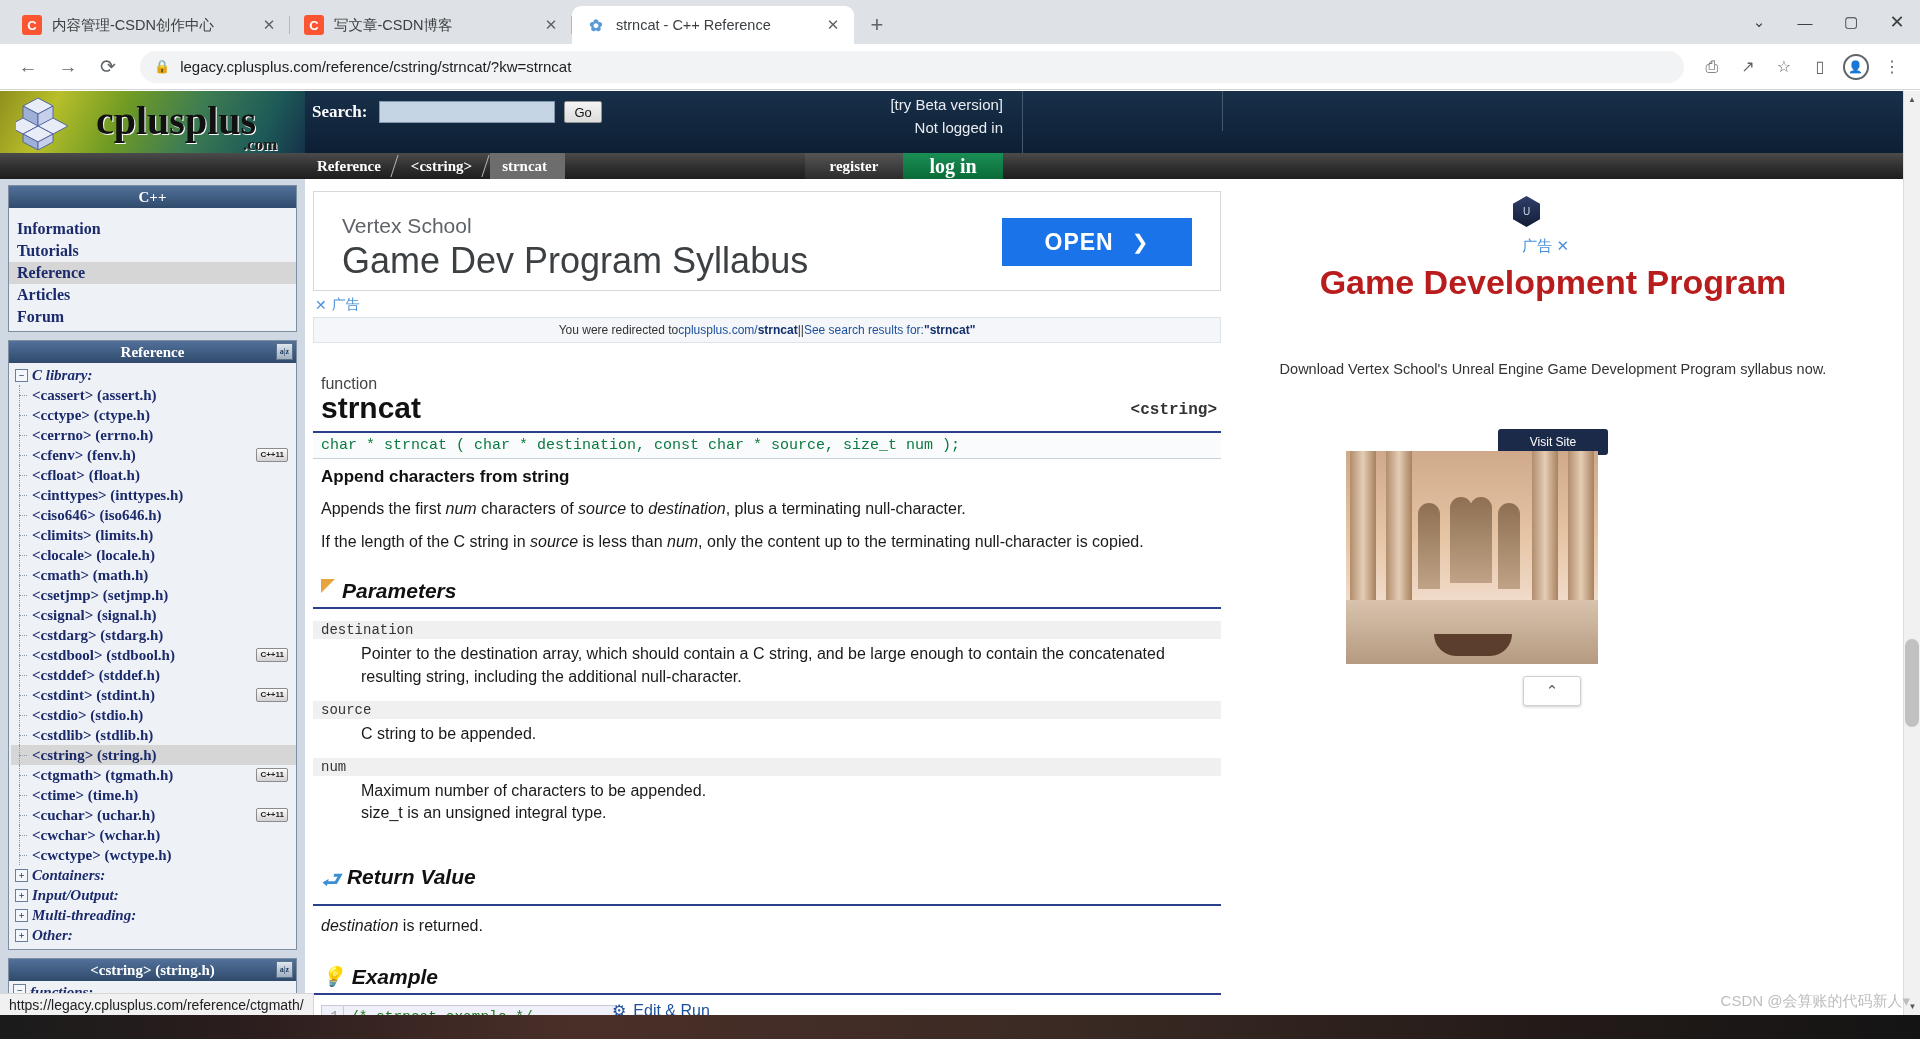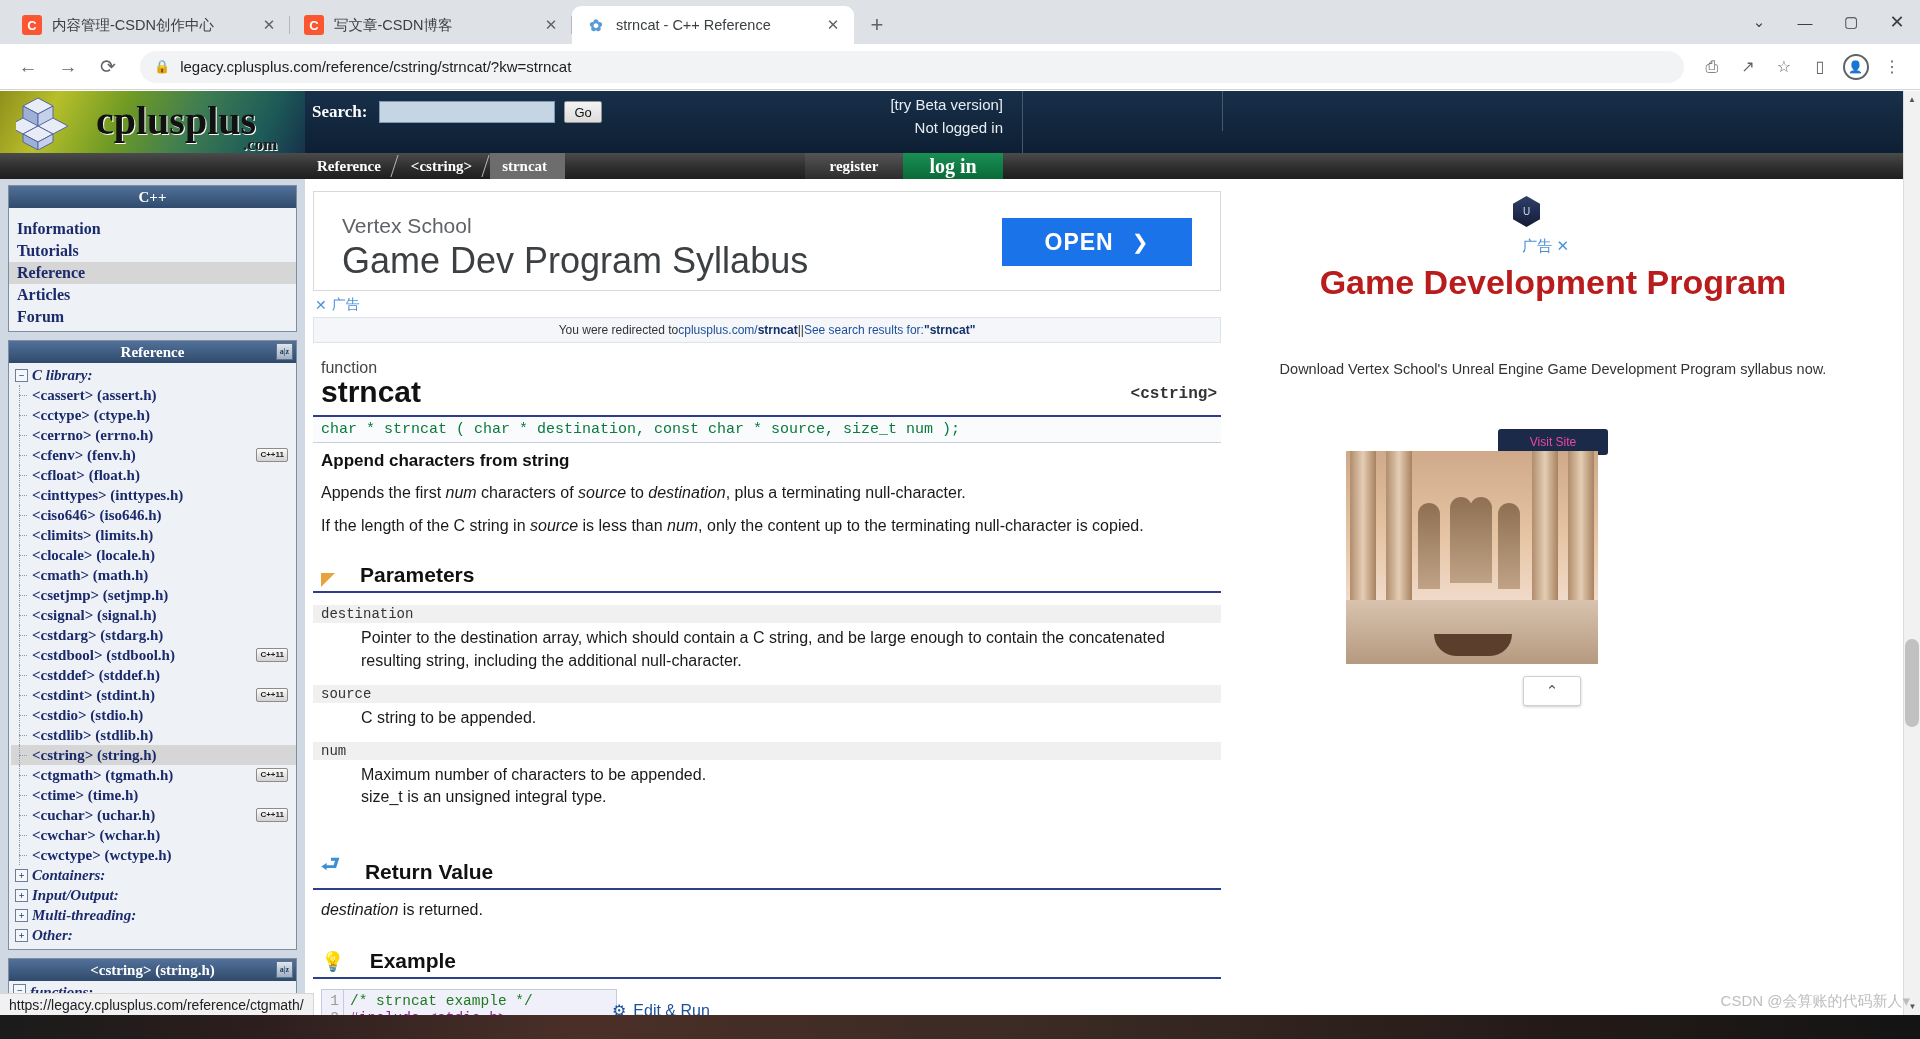--- a/index.html
+++ b/index.html
@@ -288,42 +288,42 @@
 
   .redirectbar {
     margin-top: 26px; width:908px; height:26px;
     background:#f4f6f9; border:1px solid #dde3ea;
     display:flex; align-items:center; justify-content:center;
     font-size:12px; color:#333;
   }
   .redirectbar a { color:#1b4f9c; text-decoration:none; }
   .redirectbar b { color:#12306b; }
 
-  .fn-kind { margin-top: 16px; font-size:16px; color:#444; padding-left:8px; }
+  .fn-kind { margin-top: 32px; font-size:16px; color:#444; padding-left:8px; }
   .fn-name {
     font-size: 30px; font-weight:bold; color:#111; padding-left:8px;
     margin-top:-2px; position:relative;
   }
   .fn-hdr-right {
     position:absolute; right:6px; bottom:6px;
     font-family:"Liberation Mono", monospace; font-size:16px; color:#333;
   }
   .sigbar {
     margin-top: 6px; width:908px; border-top: 2px solid #2b3f8c;
     border-bottom: 1px solid #c9cfdb;
     background:#fafbfd; padding: 4px 8px;
     font-family:"Liberation Mono", monospace; font-size:15px; color:#0a7a3e;
   }
   .p-bold { margin-top: 8px; font-size:17px; font-weight:bold; color:#111; padding-left:8px;}
   .p-body { margin-top: 10px; font-size:16px; color:#1a1a1a; padding-left:8px; line-height:1.45;}
   .p-body i { font-style: italic; }
 
   .sec-head {
-    margin-top: 26px; display:flex; align-items:flex-end; gap:25px;
-    padding-left: 8px; font-size:21px; font-weight:bold; color:#111;
+    margin-top: 26px; display:flex; align-items:flex-start; gap:7px;
+    padding-left: 8px; font-size:21px; font-weight:bold; color:#111;font-style:italic;
   }
   .sec-rule { width:908px; height:2px; background:#2b3f8c; margin-top:4px; }
 
   .param-name {
     margin-top: 12px; width:908px; background:#f0f0f0;
     font-family:"Liberation Mono", monospace; font-size:14px; color:#333;
     padding: 1px 8px;
   }
   .param-desc {
     padding: 4px 8px 0 48px; font-size:16px; color:#1a1a1a; line-height:1.42;
@@ -364,21 +364,21 @@
     position:absolute; left:0; top:84px; width:660px; text-align:center;
     font-size:34px; font-weight:bold; color:#b91c1c; line-height:1.12;
     font-family:"Liberation Sans", sans-serif;
   }
   .rail-sub {
     position:absolute; left:0; top:180px; width:660px; text-align:center;
     font-size:14.5px; color:#333; line-height:1.5;
   }
   .rail-visit {
     position:absolute; left:275px; top:250px; width:110px; height:26px;
-    background:#1c2a4a; color:#ec4899; font-size:12px;
+    background:#1c2a4a; color:#ffffff; font-size:12px;
     display:flex; align-items:center; justify-content:center; border-radius:3px;
   }
   .rail-img {
     position:absolute; left:123px; top:272px; width:252px; height:213px;
     background: linear-gradient(180deg,#cfa98a 0%,#e6c5a4 40%,#f2ded0 75%,#e9d9cc 100%);
     overflow:hidden;
   }
   .pillar {
     position:absolute; top:0; width:26px; height:160px;
     background: linear-gradient(90deg,#b08d6d,#e4cdb4,#a8825f);

